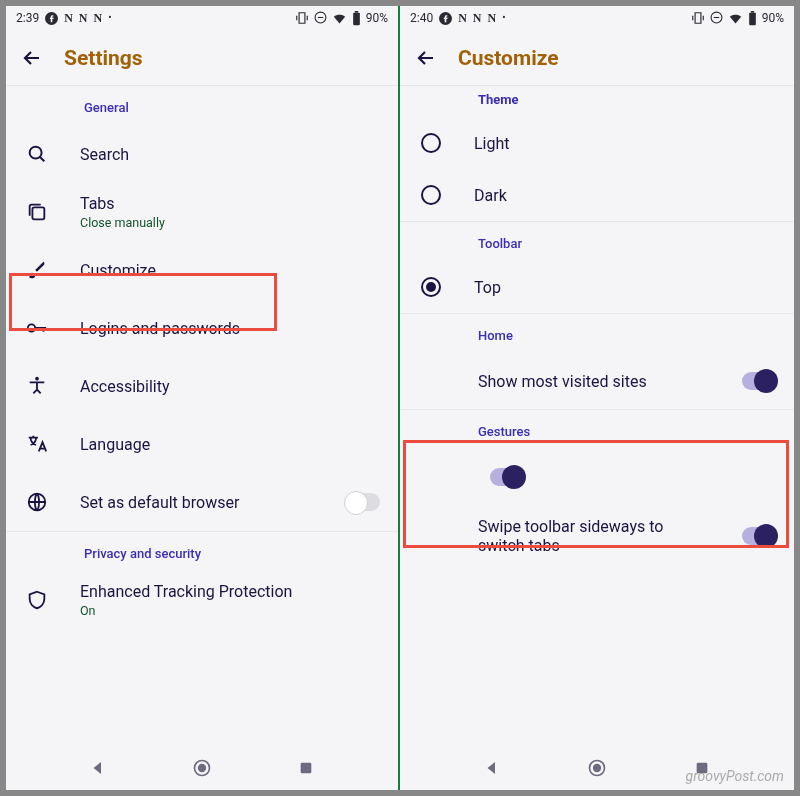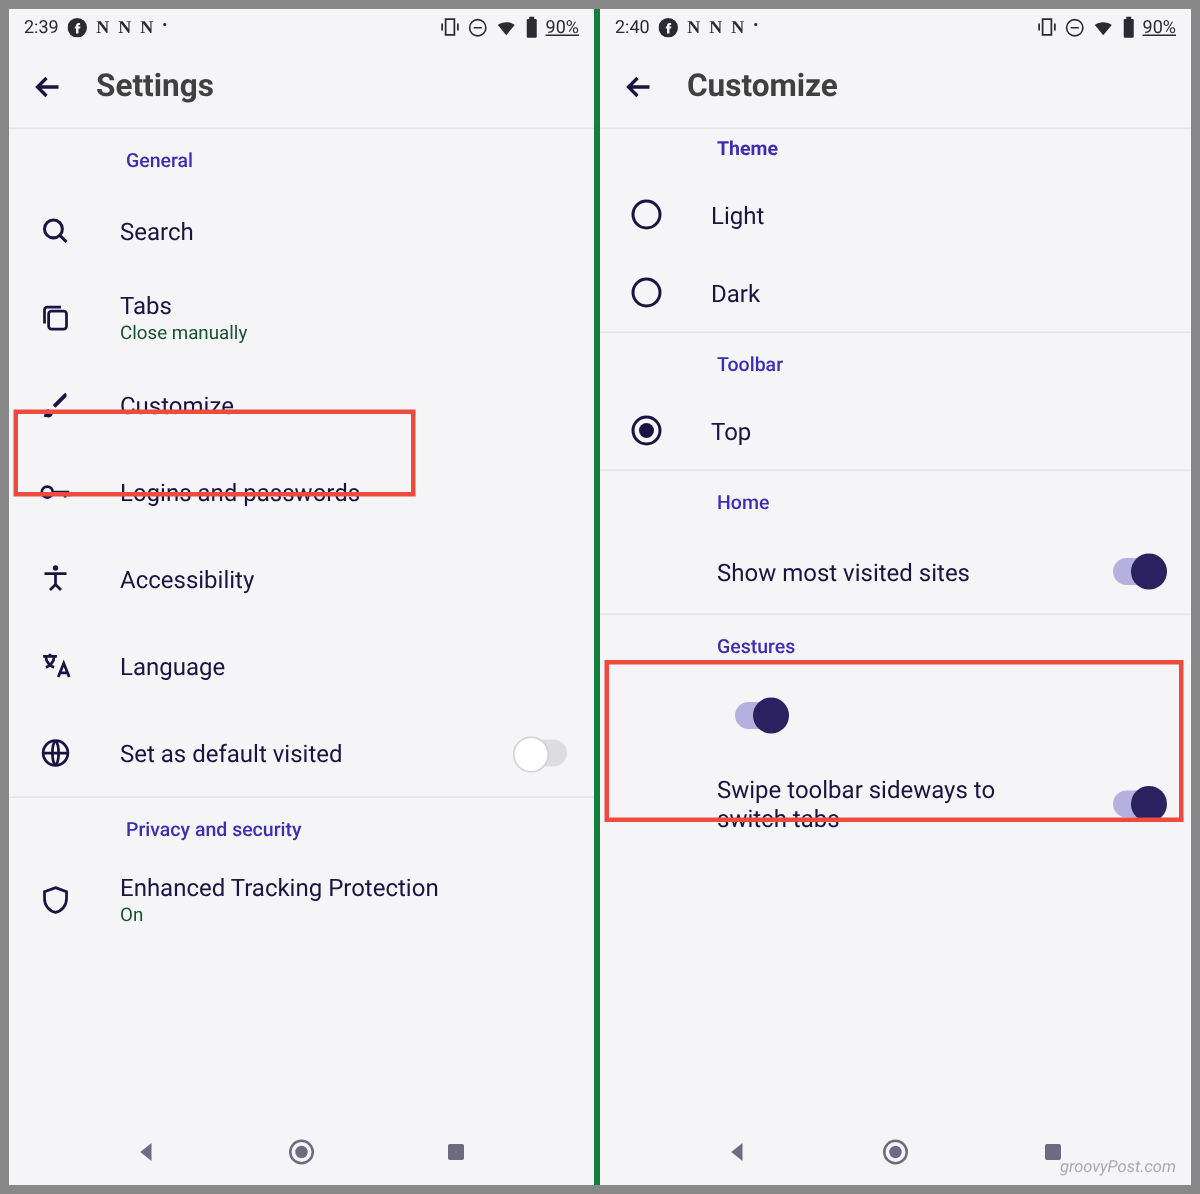--- a/index.html
+++ b/index.html
@@ -16,55 +16,55 @@
     left: 6px; top: 6px;
     width: 788px; height: 784px;
     background: #f5f5f7;
     display: flex;
   }
   .phone {
     width: 50%;
     height: 100%;
     display: flex;
     flex-direction: column;
-    border-right: 4px solid #15803d;
+    border-right: 2px solid #15803d;
     position: relative;
     background: #f5f5f7;
   }
   .phone:last-child { border-right: none; }
   
   .statusbar {
     height: 24px;
     display: flex;
     align-items: center;
     justify-content: space-between;
     padding: 0 10px;
     font-size: 12px;
     color: #2b2a33;
     background: #f5f5f7;
   }
   .sb-left { display: flex; align-items: center; gap: 6px; }
-  .sb-right { display: flex; align-items: center; gap: 5px; text-decoration: underline; }
+  .sb-right { display: flex; gap: 5px; }
   .sb-right svg { display: block; }
   .dot { font-size: 10px; line-height: 1; }
   .n-icon { font-weight: 700; font-family: Georgia, serif; }
   
   .appbar {
     height: 56px;
     display: flex;
     align-items: center;
     padding: 0 8px 0 14px;
     gap: 20px;
     border-bottom: 1px solid #e6e6e8;
     background: #f5f5f7;
   }
   .appbar .title {
     font-size: 21px;
     font-weight: 700;
-    color: #404040;
+    color: #a16207;
   }
   .back-arrow { width: 24px; height: 24px; }
   
   .content {
     flex: 1;
     overflow: hidden;
     position: relative;
   }
   .section-header {
     font-size: 13px;
@@ -154,21 +154,21 @@
     display: flex;
     align-items: center;
     justify-content: space-around;
     padding: 0 40px;
     background: #f5f5f7;
   }
   .nav-btn { width: 22px; height: 22px; display:flex; align-items:center; justify-content:center; }
   .watermark {
     position: absolute;
     right: 10px; bottom: 6px;
-    font-size: 11px;
+    font-size: 14px;
     color: #aaa;
     font-style: italic;
   }
   .thin-divider {
     height: 1px;
     background: #e6e6e8;
     margin: 0;
   }
 </style>
 </head>
@@ -292,21 +292,21 @@
       </div>
 
       <div class="row">
         <div class="icon-slot">
           <svg width="22" height="22" viewBox="0 0 24 24" fill="none" stroke="#1b1443" stroke-width="2">
               <circle cx="12" cy="12" r="9"></circle>
               <path d="M3 12h18M12 3c3 3 3 15 0 18M12 3c-3 3-3 15 0 18"></path>
             </svg>
         </div>
         <div class="labels">
-            <span class="primary">Set as default visited</span>
+            <span class="primary">Set as default browser</span>
           </div>
         <div class="trailing">
             <div class="toggle off"></div>
           </div>
       </div>
 
       <div class="thin-divider"></div>
       <div class="section-header">Privacy and security</div>
 
 

